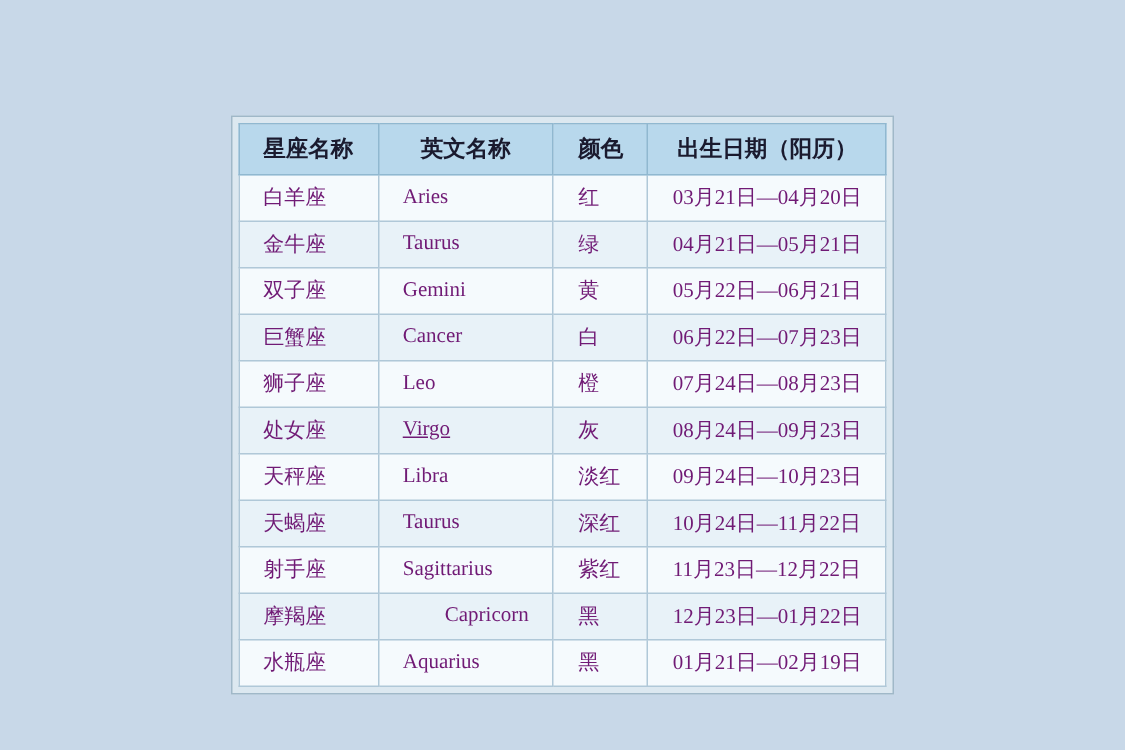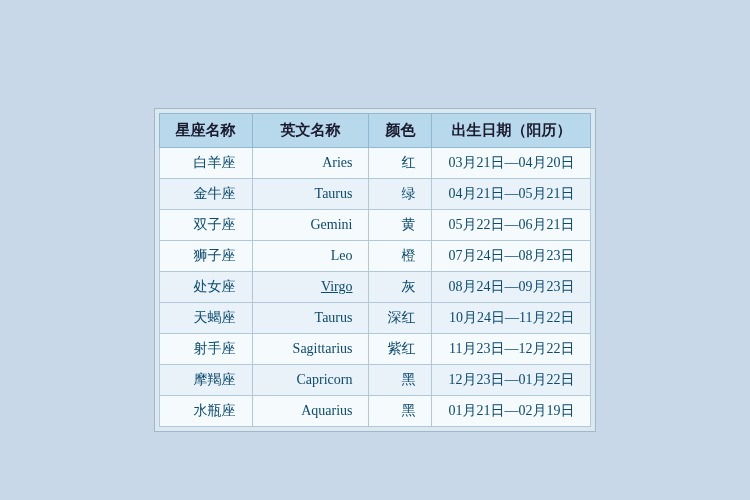--- a/index.html
+++ b/index.html
@@ -37,23 +37,23 @@
       font-weight: bold;
       padding: 7px 16px;
       border: 1px solid #90b8d0;
       text-align: center;
       white-space: nowrap;
     }
 
     td {
       padding: 6px 16px;
       border: 1px solid #b0c8d8;
-      text-align: right;
+      text-align: left;
       font-size: 14px;
-      color: #0c4a6e;
+      color: #701a75;
       white-space: nowrap;
     }
 
     tr:nth-child(even) td {
       background-color: #e8f2f8;
     }
 
     tr:nth-child(odd) td {
       background-color: #f5fafd;
     }
@@ -84,30 +84,42 @@
           <td style="background-color: rgb(232, 242, 248);">绿</td>
           <td style="background-color: rgb(232, 242, 248);">04月21日—05月21日</td>
         </tr>
         <tr>
           <td style="background-color: rgb(245, 250, 253);">双子座</td>
           <td style="background-color: rgb(245, 250, 253);">Gemini</td>
           <td style="background-color: rgb(245, 250, 253);">黄</td>
           <td style="background-color: rgb(245, 250, 253);">05月22日—06月21日</td>
         </tr>
         <tr>
+          <td style="background-color: rgb(232, 242, 248);">巨蟹座</td>
+          <td style="background-color: rgb(232, 242, 248);">Cancer</td>
+          <td style="background-color: rgb(232, 242, 248);">白</td>
+          <td style="background-color: rgb(232, 242, 248);">06月22日—07月23日</td>
+        </tr>
+        <tr>
           <td style="background-color: rgb(245, 250, 253);">狮子座</td>
           <td style="background-color: rgb(245, 250, 253);">Leo</td>
           <td style="background-color: rgb(245, 250, 253);">橙</td>
           <td style="background-color: rgb(245, 250, 253);">07月24日—08月23日</td>
         </tr>
         <tr>
           <td style="background-color: rgb(232, 242, 248);">处女座</td>
           <td style="background-color: rgb(232, 242, 248); text-decoration: underline;">Virgo</td>
           <td style="background-color: rgb(232, 242, 248);">灰</td>
           <td style="background-color: rgb(232, 242, 248);">08月24日—09月23日</td>
+        </tr>
+        <tr>
+          <td style="background-color: rgb(245, 250, 253);">天秤座</td>
+          <td style="background-color: rgb(245, 250, 253);">Libra</td>
+          <td style="background-color: rgb(245, 250, 253);">淡红</td>
+          <td style="background-color: rgb(245, 250, 253);">09月24日—10月23日</td>
         </tr>
         <tr>
           <td style="background-color: rgb(232, 242, 248);">天蝎座</td>
           <td style="background-color: rgb(232, 242, 248);">Taurus</td>
           <td style="background-color: rgb(232, 242, 248);">深红</td>
           <td style="background-color: rgb(232, 242, 248);">10月24日—11月22日</td>
         </tr>
         <tr>
           <td style="background-color: rgb(245, 250, 253);">射手座</td>
           <td style="background-color: rgb(245, 250, 253);">Sagittarius</td>

